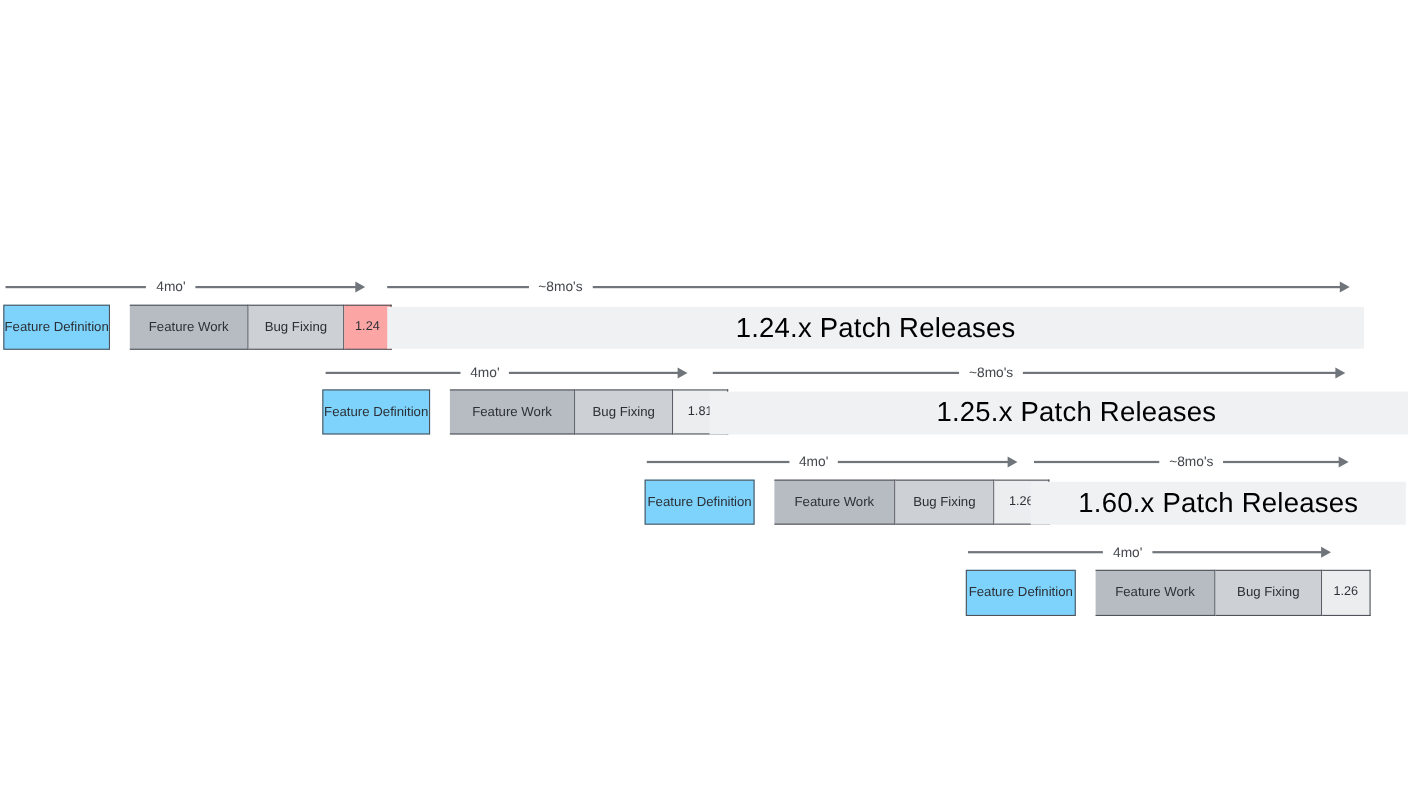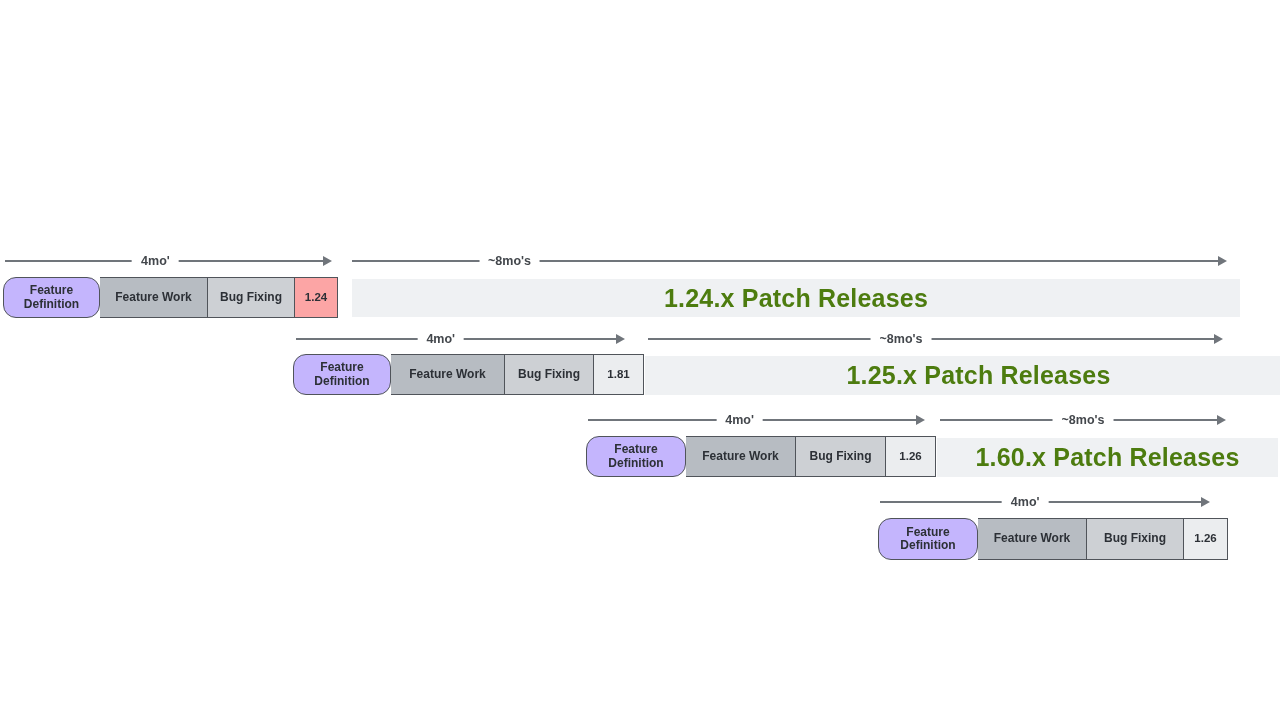--- a/index.html
+++ b/index.html
@@ -1,20 +1,20 @@
 <!DOCTYPE html>
 <html><head>
 <meta charset="utf-8">
 <style>
   html,body{margin:0;padding:0;background:#ffffff;}
   body{
     width:1280px;height:719px;position:relative;overflow:hidden;
     font-family:"Liberation Sans", sans-serif;
   }
-  .stage{position:absolute;inset:0;font-weight:bold;}
+  .stage{position:absolute;inset:0;}
 
   
   .arrow{position:absolute;height:14px;}
   .arrow-line{
     position:absolute;left:0;right:7px;top:6px;height:0;
     border-top:2px solid #70757b;
   }
   .arrow-head{
     position:absolute;right:0;top:2px;width:0;height:0;
     border-left:9px solid #70757b;
@@ -30,32 +30,32 @@
   
   .phases{position:absolute;display:flex;height:41px;}
   .phase{
     box-sizing:border-box;
     border:1px solid #50545a;
     display:flex;align-items:center;justify-content:center;
     text-align:center;
     font-size:12px;line-height:13.5px;color:#2c3036;
   }
   .phase + .phase{border-left:none;}
-  .p-def{background:#c4b5fd;border-radius:13px;}
-  .p-work{background:#b7bcc2;}
+  .p-def{background:#7dd3fc;}
+  .p-work{background:#b7bcc2;margin-left:18px;}
   .p-bug{background:#cdd0d4;}
   .p-ver{background:#ebedef;font-size:11.5px;}
 
   
   .patchbar{
     position:absolute;background:#eff1f3;
     display:flex;align-items:center;justify-content:center;
   }
   .patch-label{
-    font-size:25px;color:#4d7c0f;letter-spacing:.2px;white-space:nowrap;
+    font-size:25px;color:#000000;letter-spacing:.2px;white-space:nowrap;
   }
 </style>
 </head>
 <body>
 
 <div class="stage">
 
   <div>
     <div class="arrow" style="left:5px;top:254px;width:327px">
       <div class="arrow-line"></div>

